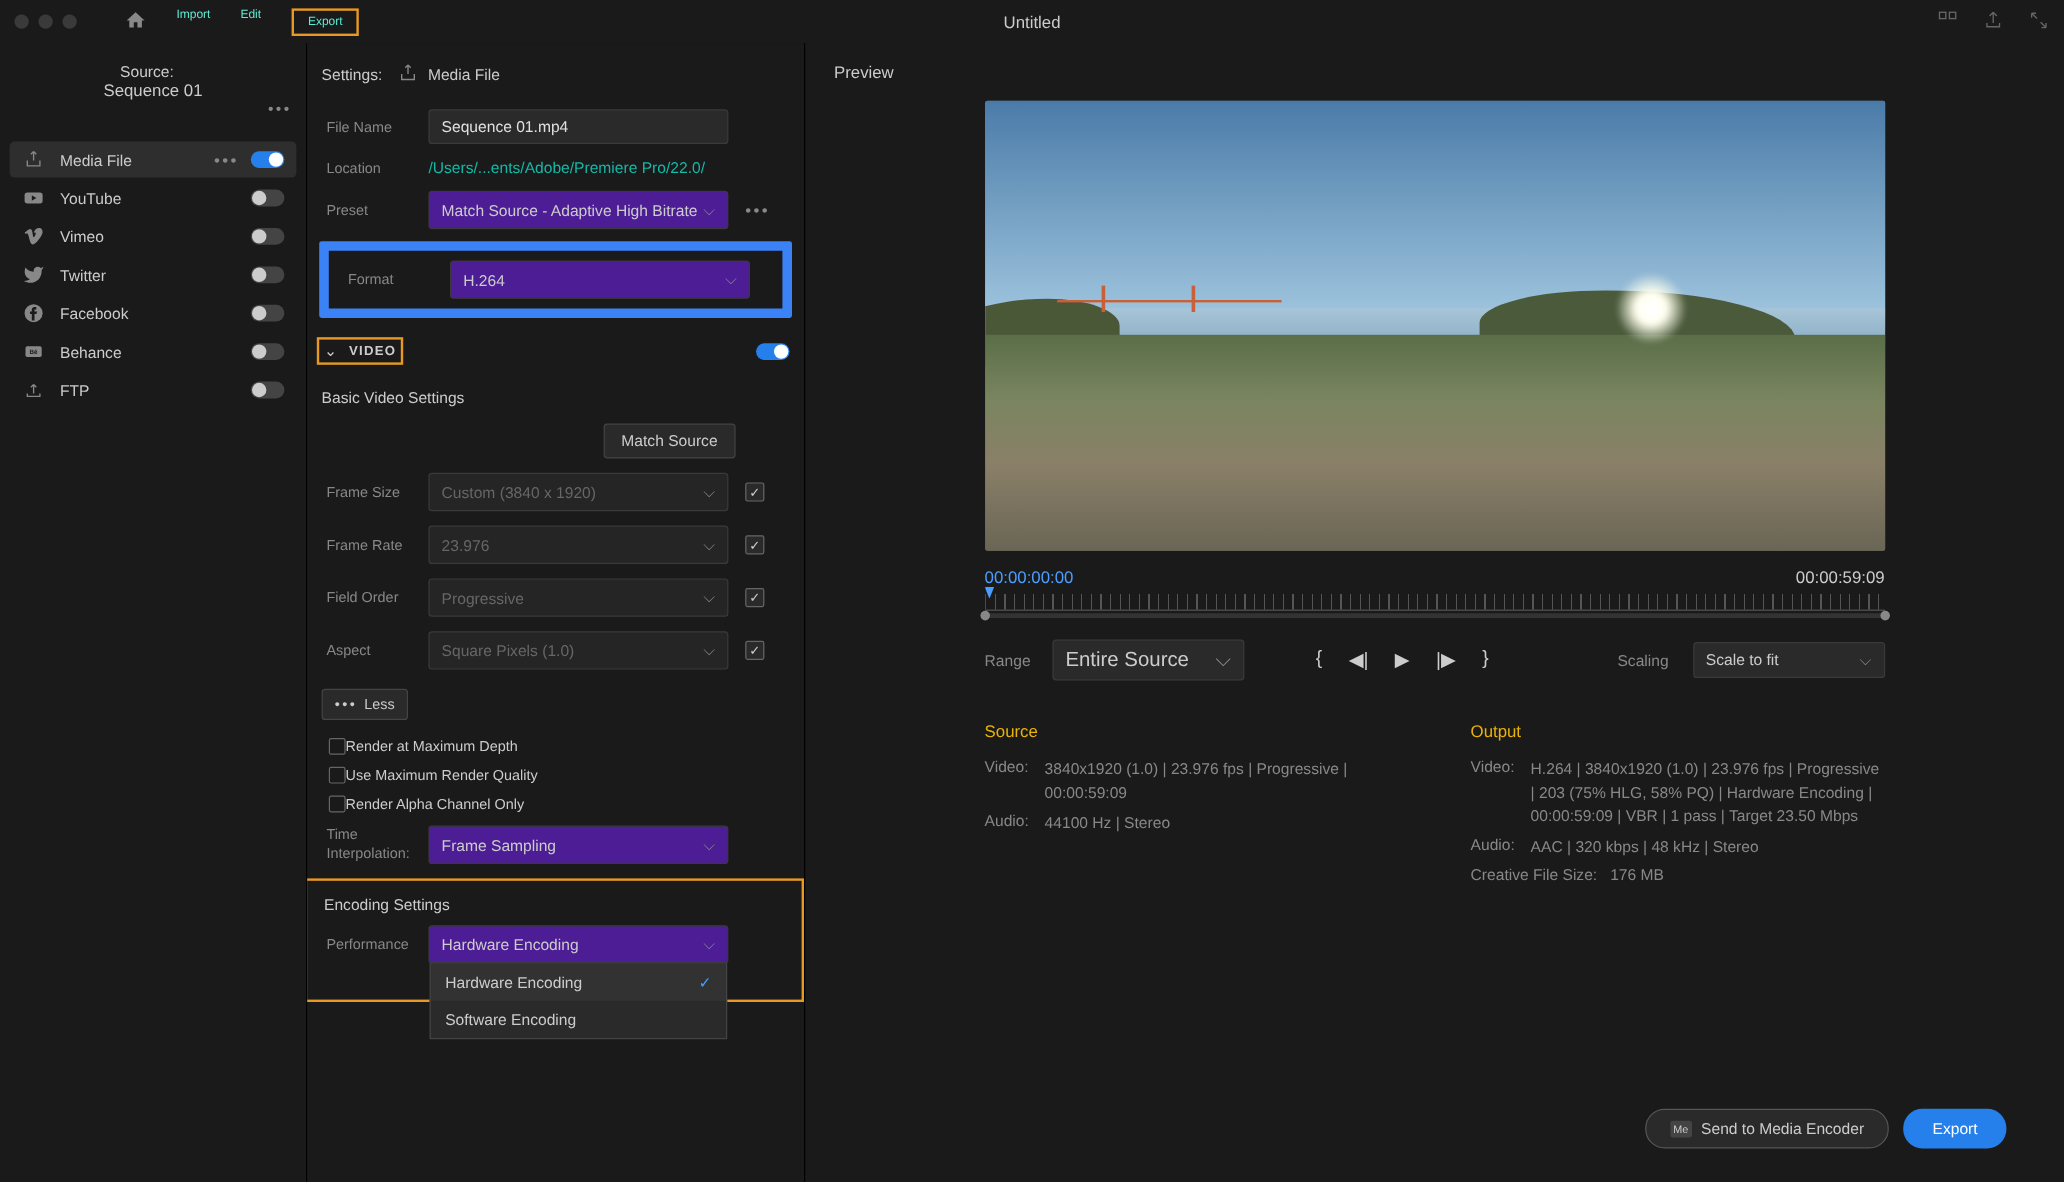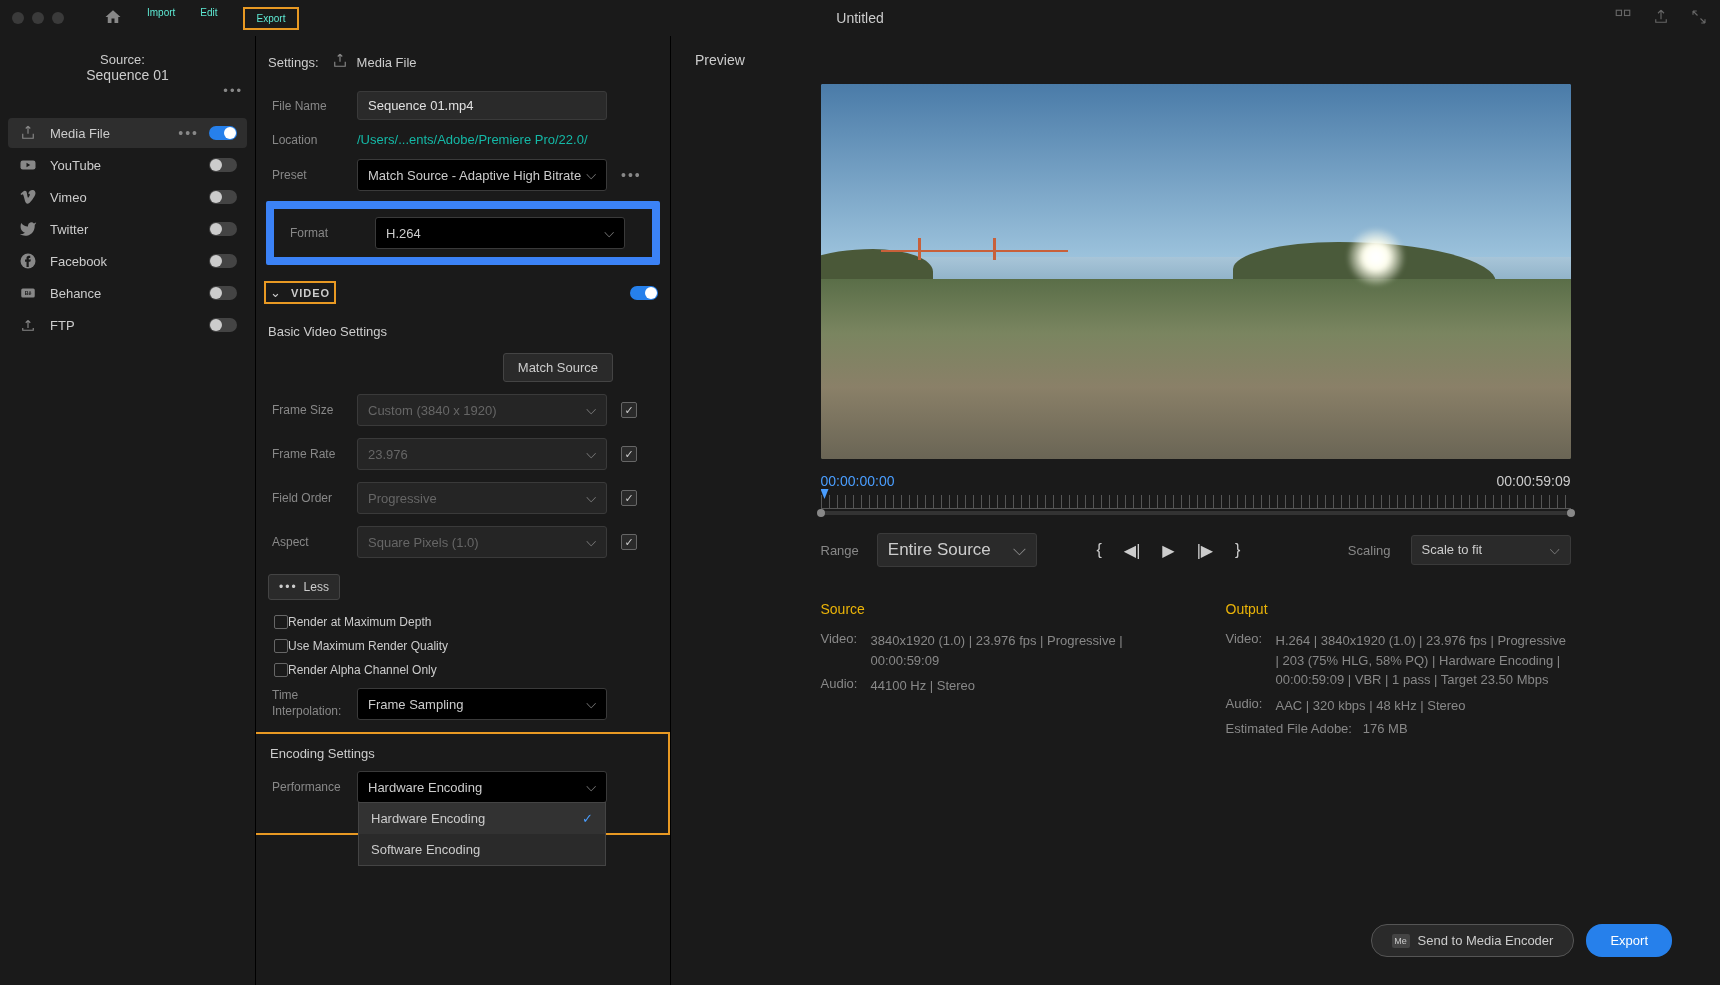--- a/index.html
+++ b/index.html
@@ -37,21 +37,21 @@
 .settings-panel { width: 415px; background: #1a1a1a; padding: 0; border-right: 1px solid #000; overflow-y: auto; position: relative; }
 .settings-header { display: flex; align-items: center; padding: 16px 12px 12px; }
 .settings-title { font-size: 13px; color: #ccc; margin-right: 12px; }
 .settings-icon { margin-right: 8px; color: #888; }
 .settings-subtitle { color: #ccc; font-size: 13px; }
 
 .form-row { display: flex; align-items: center; padding: 6px 16px; }
 .form-label { width: 85px; font-size: 12px; color: #888; }
 .form-input { flex: 1; max-width: 250px; background: #2a2a2a; border: 1px solid #3a3a3a; border-radius: 3px; padding: 6px 10px; color: #e0e0e0; font-size: 13px; }
 .form-link { color: #14b8a6; font-size: 13px; cursor: pointer; }
-.form-select { flex: 1; max-width: 250px; background: #000000; border: 1px solid #3a3a3a; border-radius: 3px; padding: 7px 10px; color: #ccc; font-size: 13px; display: flex; align-items: center; justify-content: space-between; cursor: pointer; }
+.form-select { flex: 1; max-width: 250px; background: #4c1d95; border: 1px solid #3a3a3a; border-radius: 3px; padding: 7px 10px; color: #ccc; font-size: 13px; display: flex; align-items: center; justify-content: space-between; cursor: pointer; }
 .form-select.disabled { background: #252525; color: #666; }
 .chevron { color: #888; }
 .ellipsis-side { margin-left: 14px; color: #888; letter-spacing: 2px; cursor: pointer; font-size: 14px; }
 
 .highlight-box { border: 8px solid #3b82f6; border-radius: 2px; }
 .format-highlight { margin: 4px 10px; padding: 8px 6px; }
 
 .section-header { display: flex; align-items: center; padding: 10px 12px; cursor: pointer; }
 .section-chevron { margin-right: 10px; color: #ccc; }
 .section-title { color: #ccc; font-size: 11px; letter-spacing: 1px; font-weight: 600; }
@@ -443,21 +443,21 @@
         <div class="info-title">Output</div>
         <div class="info-row">
           <span class="info-label">Video:</span>
           <span class="info-value">H.264 | 3840x1920 (1.0) | 23.976 fps | Progressive | 203 (75% HLG, 58% PQ) | Hardware Encoding | 00:00:59:09 | VBR | 1 pass | Target 23.50 Mbps</span>
         </div>
         <div class="info-row">
           <span class="info-label">Audio:</span>
           <span class="info-value">AAC | 320 kbps | 48 kHz | Stereo</span>
         </div>
         <div class="info-detail-row">
-          <span>Estimated File Adobe:</span>
+          <span>Creative File Size:</span>
           &nbsp;&nbsp;<span>176 MB</span>
         </div>
       </div>
     </div>
 
     <div class="footer-buttons">
       <button class="btn-secondary">
         <span class="me-icon">Me</span>
         <span>Send to Media Encoder</span>
       </button>

